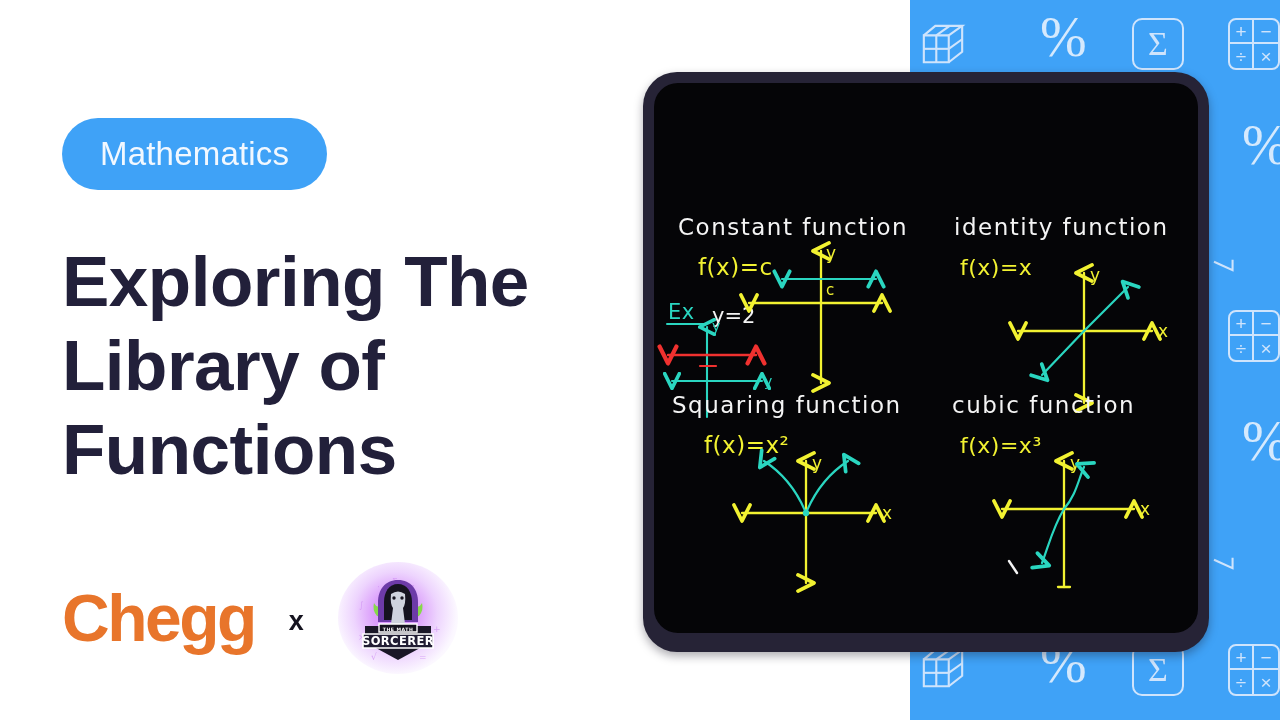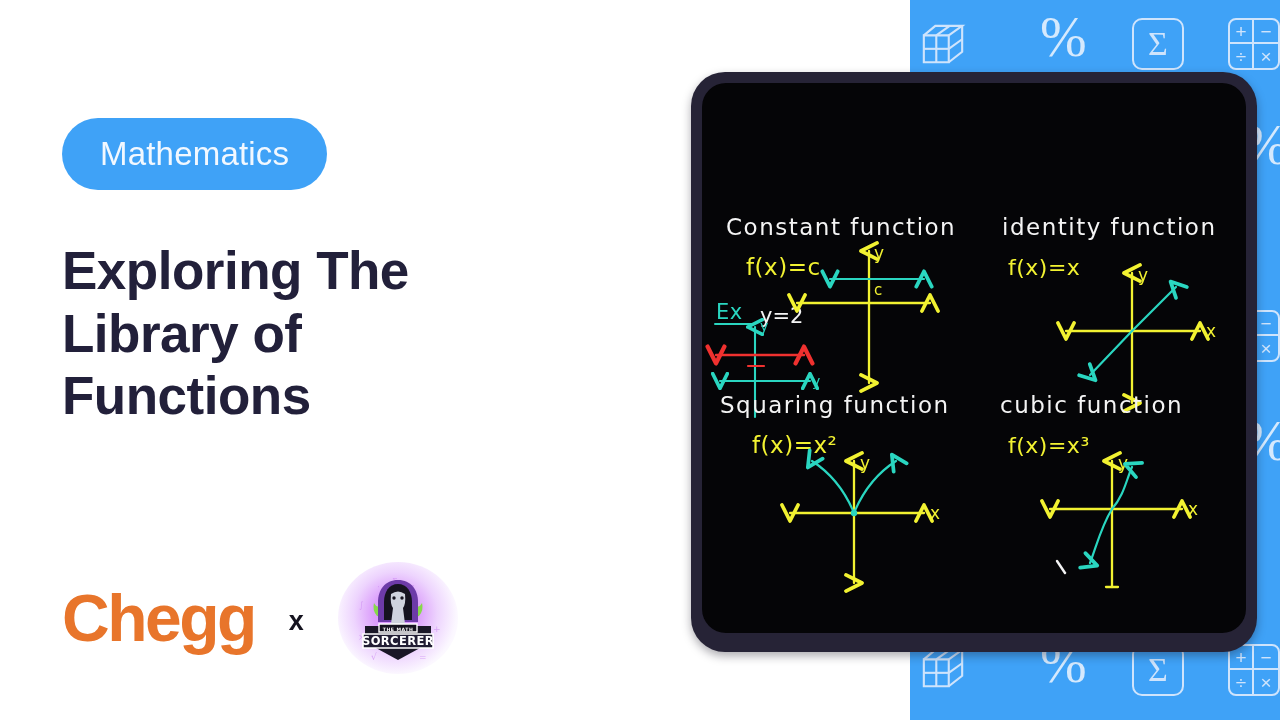--- a/index.html
+++ b/index.html
@@ -70,21 +70,20 @@
   .ic-angle svg { display:block; width:100%; height:100%; }
 
   
   #blackboard-frame {
     position: absolute;
     left: 643px; top: 72px;
     width: 566px; height: 580px;
     background: #262336;
     border-radius: 34px;
     box-shadow: 0 4px 10px rgba(20,18,32,.35);
-    margin-left: 48px;
   }
   #blackboard {
     position: absolute;
     left: 11px; top: 11px;
     width: 544px; height: 550px;
     background: #050507;
     border-radius: 24px;
     overflow: hidden;
   }
   #board-svg { display:block; width: 544px; height: 550px; }
@@ -101,21 +100,21 @@
     color: #f2f8ff;
     font-size: 33px;
     font-weight: normal;
     letter-spacing: .2px;
   }
   #page-title {
     position: absolute;
     left: 62px; top: 240px;
     width: 470px;
     color: #22203a;
-    font-size: 53px;
+    font-size: 71px;
     font-weight: bold;
     line-height: 1.18;
     letter-spacing: -.5px;
   }
 
   
   #footer-logos {
     position: absolute;
     left: 62px; top: 562px;
     display: flex; align-items: center; gap: 34px;

